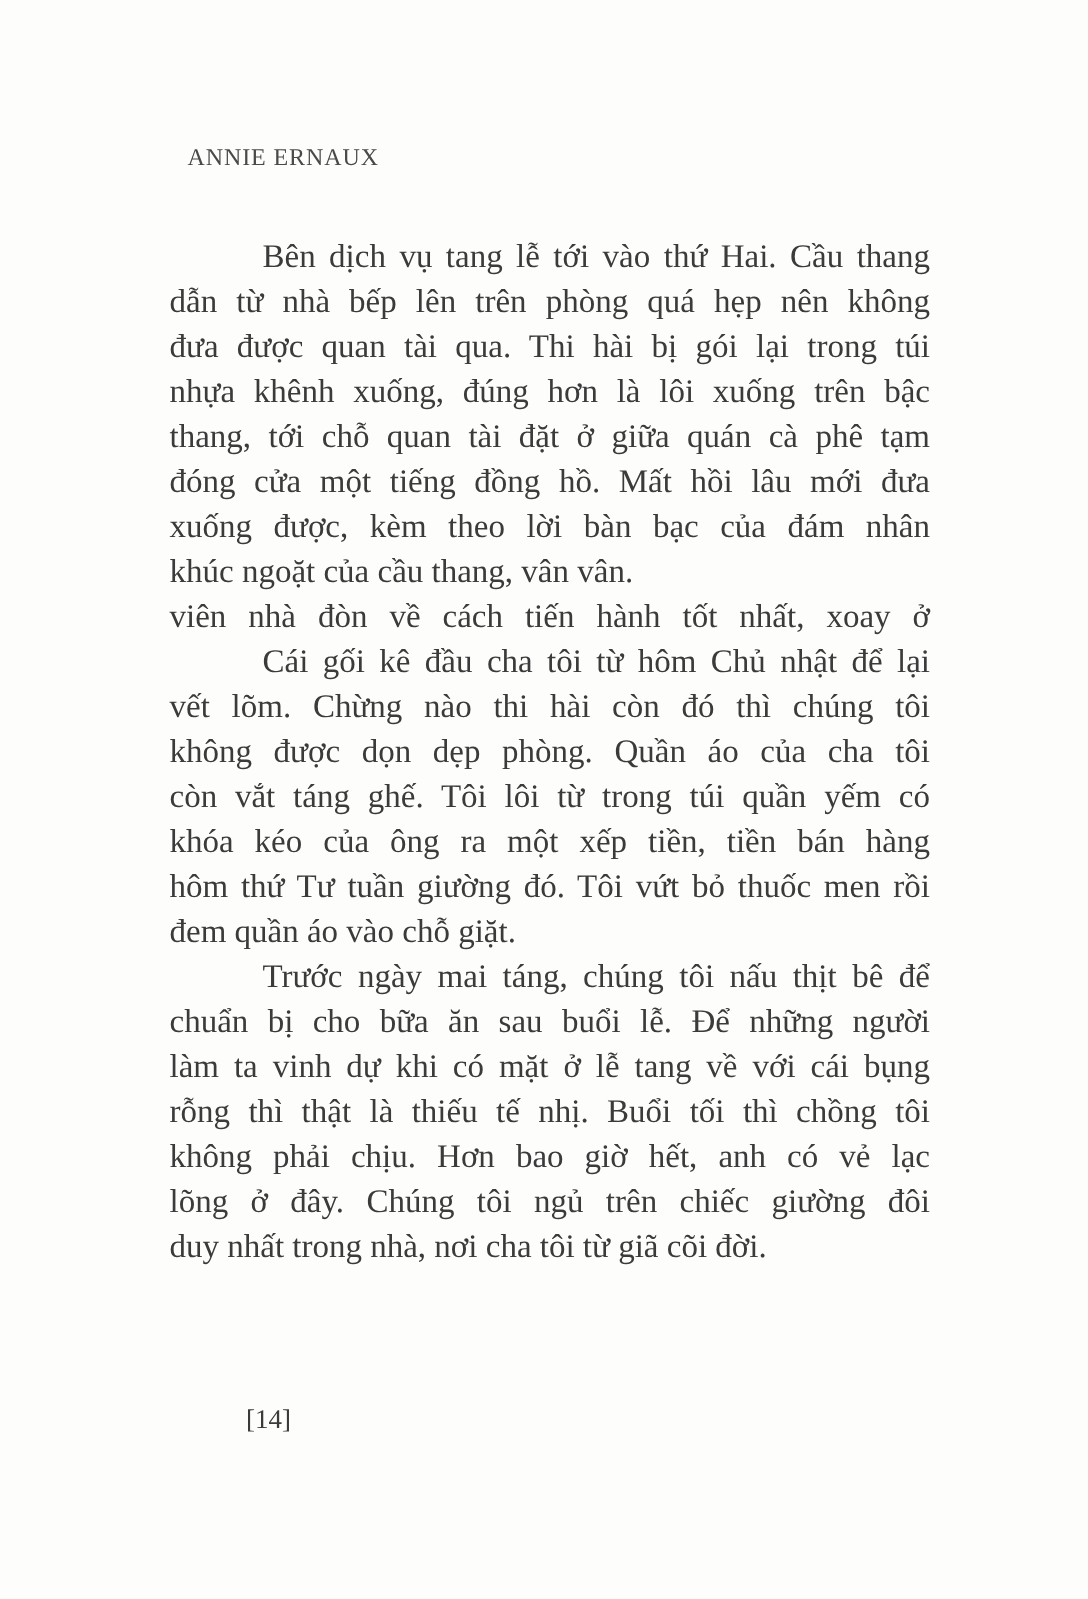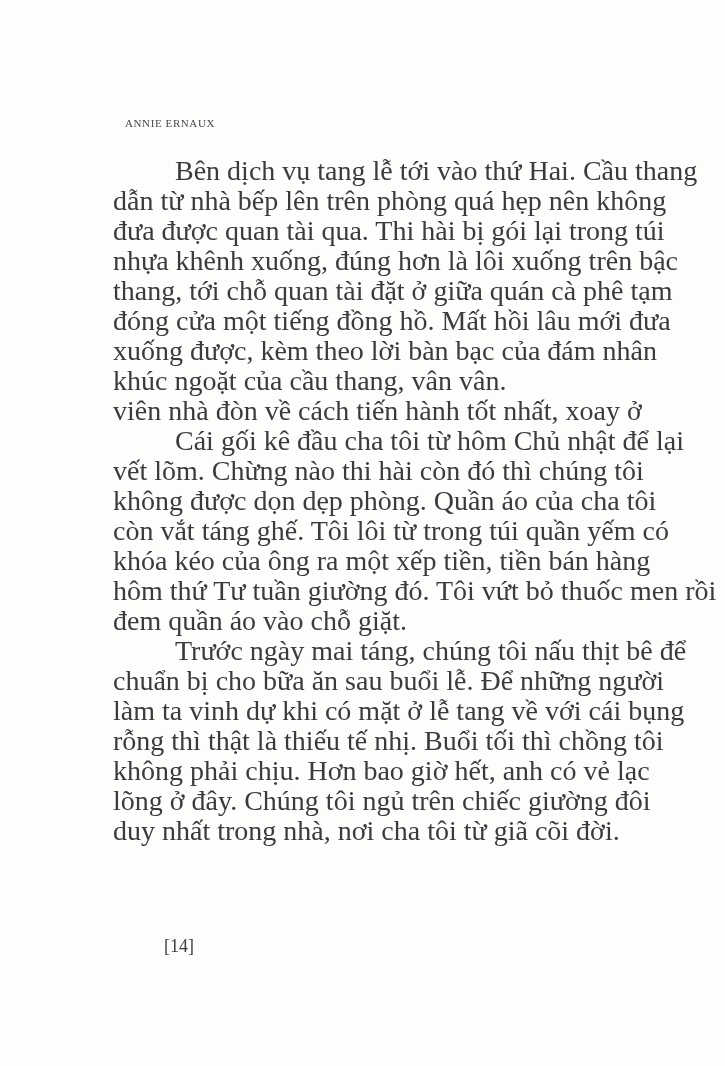--- a/index.html
+++ b/index.html
@@ -13,32 +13,31 @@
     height: 1066px;
     margin: 0 auto;
     background: var(--page-bg, #fdfdfc);
     overflow: hidden;
     font-family: "Liberation Serif", "DejaVu Serif", serif;
   }
   .running-header {
     position: absolute;
     left: 125px;
     top: 97px;
-    font-size: 11px;
+    font-size: 16px;
     letter-spacing: 0.6px;
     color: var(--header-color, #4a4a4a);
-    margin-top: 20px;
   }
   .body-text {
     position: absolute;
     left: 113px;
     top: 156px;
     width: 507px;
     color: var(--text-color, #3b3b3b);
-    font-size: 28px;
+    font-size: 22px;
     line-height: 30px;
   }
   .paragraph {
     margin: 0;
     padding: 0;
   }
   .line {
     text-align: justify;
     text-align-last: justify;
     white-space: nowrap; 

